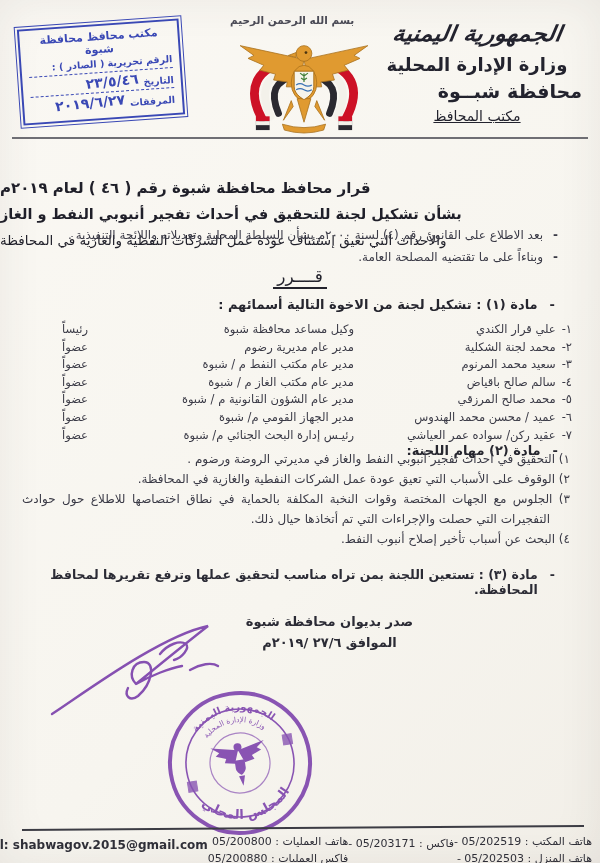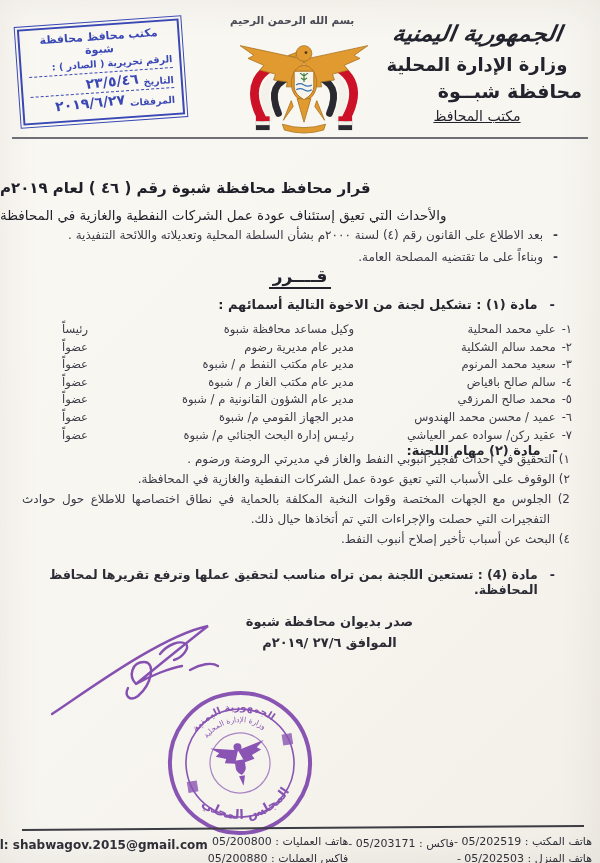--- a/index.html
+++ b/index.html
@@ -41,21 +41,21 @@
   .title-block{position:absolute;top:146px;width:100%;text-align:left;color:#1f1f29;margin-top:33px;}
   .title-block .t1{font-size:15px;font-weight:bold;}
   .title-block .t2{font-size:14.5px;font-weight:bold;margin-top:9px;}
   .title-block .t3{font-size:13.5px;font-weight:normal;margin-top:10px;}
   
   .preamble{position:absolute;top:227px;right:42px;width:525px;font-size:12px;color:#3a3a46;}
   .preamble .p-item{display:flex;gap:10px;margin-bottom:5px;line-height:1.4;}
   .preamble .dash{font-weight:bold;}
   
   .decree-word{position:absolute;top:266px;width:100%;text-align:center;}
-  .decree-word span{font-size:17px;font-weight:bold;color:#23232d;border-bottom:2.5px solid #23232d;padding:0 4px 1px;}
+  .decree-word span{font-size:17px;font-weight:normal;color:#23232d;border-bottom:2.5px solid #23232d;padding:0 4px 1px;}
   .art-heading{position:absolute;font-size:13px;font-weight:bold;color:#26262f;display:flex;gap:12px;}
   .a1{top:297px;right:45px;}
   .members{position:absolute;top:322px;right:28px;width:548px;font-size:11.5px;color:#3a3a46;}
   .member-row{display:grid;grid-template-columns:218px 245px 1fr;align-items:baseline;height:17.6px;}
   .member-row .m-name{display:flex;gap:6px;}
   .member-row .m-pos{text-align:right;}
   .member-row .m-role{text-align:left;padding-left:38px;}
   
   .a2{top:443px;right:42px;}
   .duties{position:absolute;top:450px;right:30px;width:548px;font-size:12px;color:#3a3a46;line-height:1.6;}
@@ -140,20 +140,21 @@
     <div class="republic">الجمهورية اليمنية</div>
     <div class="ministry">وزارة الإدارة المحلية</div>
     <div class="gov">محافظة شبــوة</div>
     <div><span class="office">مكتب المحافظ</span></div>
   </div>
 
   <div class="header-rule"></div>
 
   <div class="title-block">
     <div class="t1">قرار محافظ محافظة شبوة رقم ( ٤٦ ) لعام ٢٠١٩م</div>
+    <div class="t2">بشأن تشكيل لجنة للتحقيق في أحداث تفجير أنبوبي النفط و الغاز</div>
     <div class="t3">والأحداث التي تعيق إستئناف عودة عمل الشركات النفطية والغازية في المحافظة</div>
   </div>
 
   <div class="preamble">
 
       <div class="p-item">
         <span class="dash">-</span>
         <span>بعد الاطلاع على القانون رقم (٤) لسنة ٢٠٠٠م بشأن السلطة المحلية وتعديلاته واللائحة التنفيذية .</span>
       </div>
 
@@ -171,30 +172,30 @@
   <div class="art-heading a1">
     <span>-</span>
     <span>مادة (١) : تشكيل لجنة من الاخوة التالية أسمائهم :</span>
   </div>
 
   <div class="members">
 
       <div class="member-row">
         <span class="m-name">
           <span>١-</span>
-          <span>علي محمد المحلية</span>
+          <span>علي قرار الكندي</span>
         </span>
         <span class="m-pos">وكيل مساعد محافظة شبوة</span>
         <span class="m-role">رئيساً</span>
       </div>
 
       <div class="member-row">
         <span class="m-name">
           <span>٢-</span>
-          <span>محمد سالم الشكلية</span>
+          <span>محمد لجنة الشكلية</span>
         </span>
         <span class="m-pos">مدير عام مديرية رضوم</span>
         <span class="m-role">عضواً</span>
       </div>
 
       <div class="member-row">
         <span class="m-name">
           <span>٣-</span>
           <span>سعيد محمد المرنوم</span>
         </span>
@@ -244,29 +245,29 @@
     <span>-</span>
     <span>مادة (٢) مهام اللجنة:</span>
   </div>
 
   <div class="duties">
 
       <div class="duty">١) التحقيق في أحداث تفجير أنبوبي النفط والغاز في مديرتي الروضة ورضوم .</div>
 
       <div class="duty">٢) الوقوف على الأسباب التي تعيق عودة عمل الشركات النفطية والغازية في المحافظة.</div>
 
-      <div class="duty">2) الجلوس مع الجهات المختصة وقوات النخبة المكلفة بالحماية في نطاق اختصاصها للاطلاع حول حوادث التفجيرات التي حصلت والإجراءات التي تم أتخاذها حيال ذلك.</div>
+      <div class="duty">٣) الجلوس مع الجهات المختصة وقوات النخبة المكلفة بالحماية في نطاق اختصاصها للاطلاع حول حوادث التفجيرات التي حصلت والإجراءات التي تم أتخاذها حيال ذلك.</div>
 
       <div class="duty">٤) البحث عن أسباب تأخير إصلاح أنبوب النفط.</div>
 
   </div>
 
   <div class="article3">
     <span>-</span>
-    <span>مادة (4) : تستعين اللجنة بمن تراه مناسب لتحقيق عملها وترفع تقريرها لمحافظ المحافظة.</span>
+    <span>مادة (٣) : تستعين اللجنة بمن تراه مناسب لتحقيق عملها وترفع تقريرها لمحافظ المحافظة.</span>
   </div>
 
   <div class="issuance">
     <div>صدر بديوان محافظة شبوة</div>
     <div>الموافق ٢٧/٦ /٢٠١٩م</div>
   </div>
 
   <svg class="sig-scribble" viewBox="0 0 230 130">
     <g fill="none" stroke="#7a3fab" stroke-width="2.4" stroke-linecap="round" opacity=".9">
       <path d="M12,96 C40,78 120,18 168,8 C150,22 118,48 96,66 C110,58 130,50 142,48"></path>

